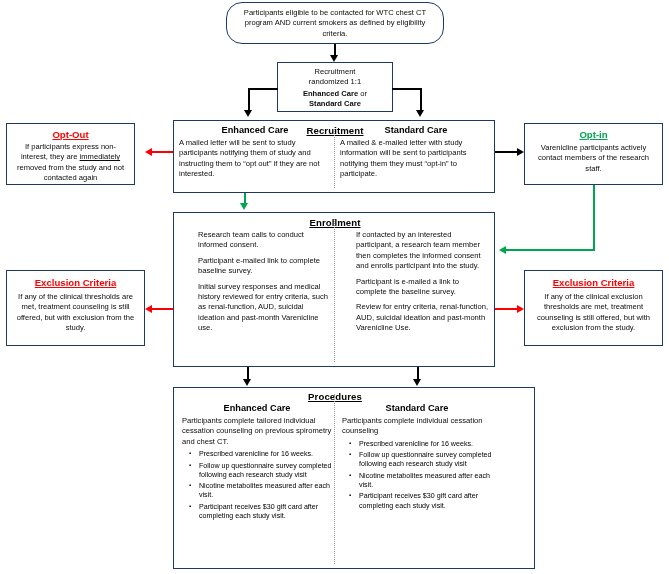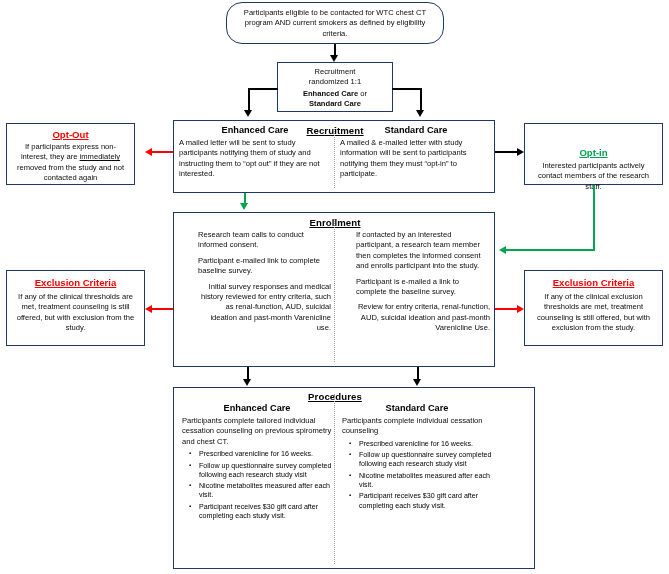--- a/index.html
+++ b/index.html
@@ -46,25 +46,24 @@
     font-size:9.6px;
     text-decoration:underline;
     text-align:center;
   }
   .green-head{
     color:#00a550;
     font-weight:bold;
     font-size:9.6px;
     text-decoration:underline;
     text-align:center;
-    margin-top:18px;
   }
   .u{text-decoration:underline;}
   .para{margin:0 0 5px 12px;}
-  .para:last-child{margin-bottom:0;text-align:right;}
+  .para:last-child{margin-bottom:0;}
   ul.bul{
     margin:3px 0 0 0;
     padding:0 0 0 11px;
     list-style:none;
   }
   ul.bul li{
     font-size:7.1px;
     line-height:9.3px;
     position:relative;
     margin-bottom:2px;
@@ -148,21 +147,21 @@
 
   <div class="box" style="left:6px;top:123px;width:129px;height:62px;padding:5px 6px;">
     <div class="red-head">Opt-Out</div>
     <div class="body-txt ctr" style="margin-top:2px;">
       <span>If participants express non-interest, they are </span><span class="u">immediately</span><span> removed from the study and not contacted again</span>
     </div>
   </div>
 
   <div class="box" style="left:524px;top:123px;width:139px;height:62px;padding:5px 6px;">
     <div class="green-head">Opt-in</div>
-    <div class="body-txt ctr" style="margin-top:3px;">Interested participants actively contact members of the research staff.</div>
+    <div class="body-txt ctr" style="margin-top:3px;">Varenicline participants actively contact members of the research staff.</div>
   </div>
 
   <div class="ln green" style="left:244px;top:193px;width:2.2px;height:11px;"></div>
   <div class="arrow arr-down green" style="left:240px;top:203px;"></div>
 
   <div class="ln green" style="left:593px;top:185px;width:2.4px;height:66px;"></div>
   <div class="ln green" style="left:506px;top:249px;width:89px;height:2.4px;"></div>
   <div class="arrow arr-left green" style="left:499px;top:246px;"></div>
 
   <div class="box" style="left:173px;top:212px;width:322px;height:155px;">

